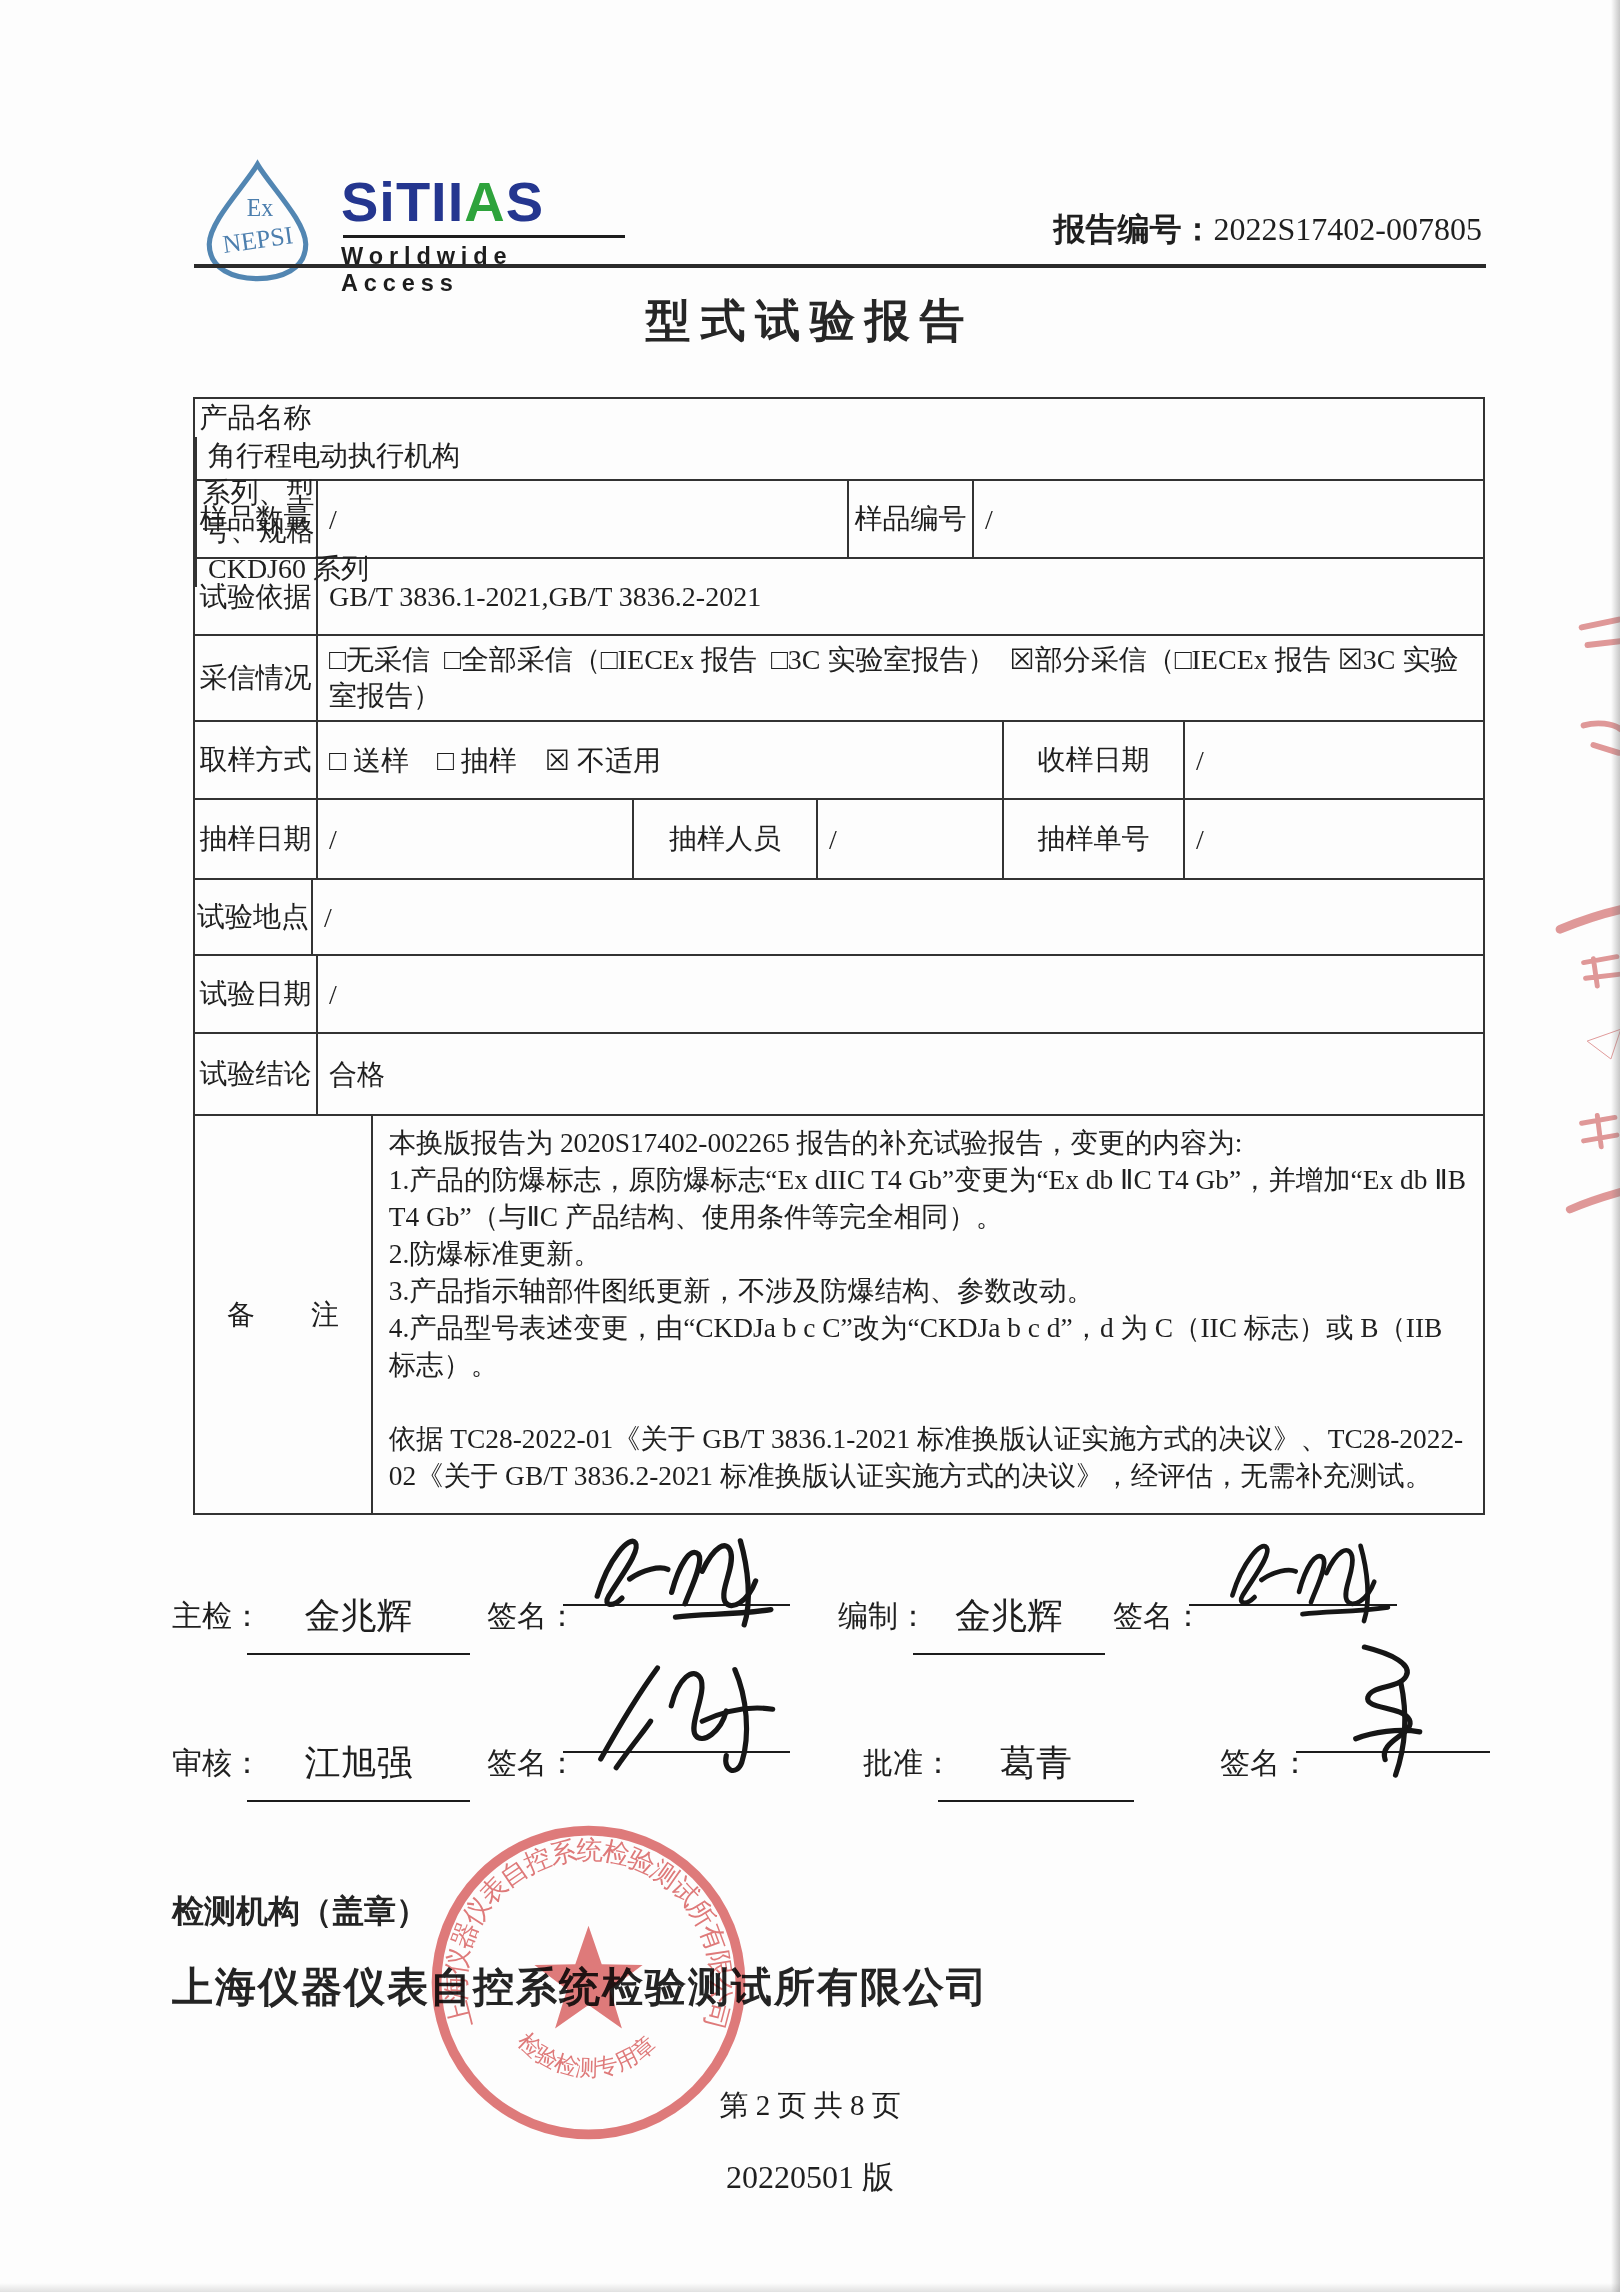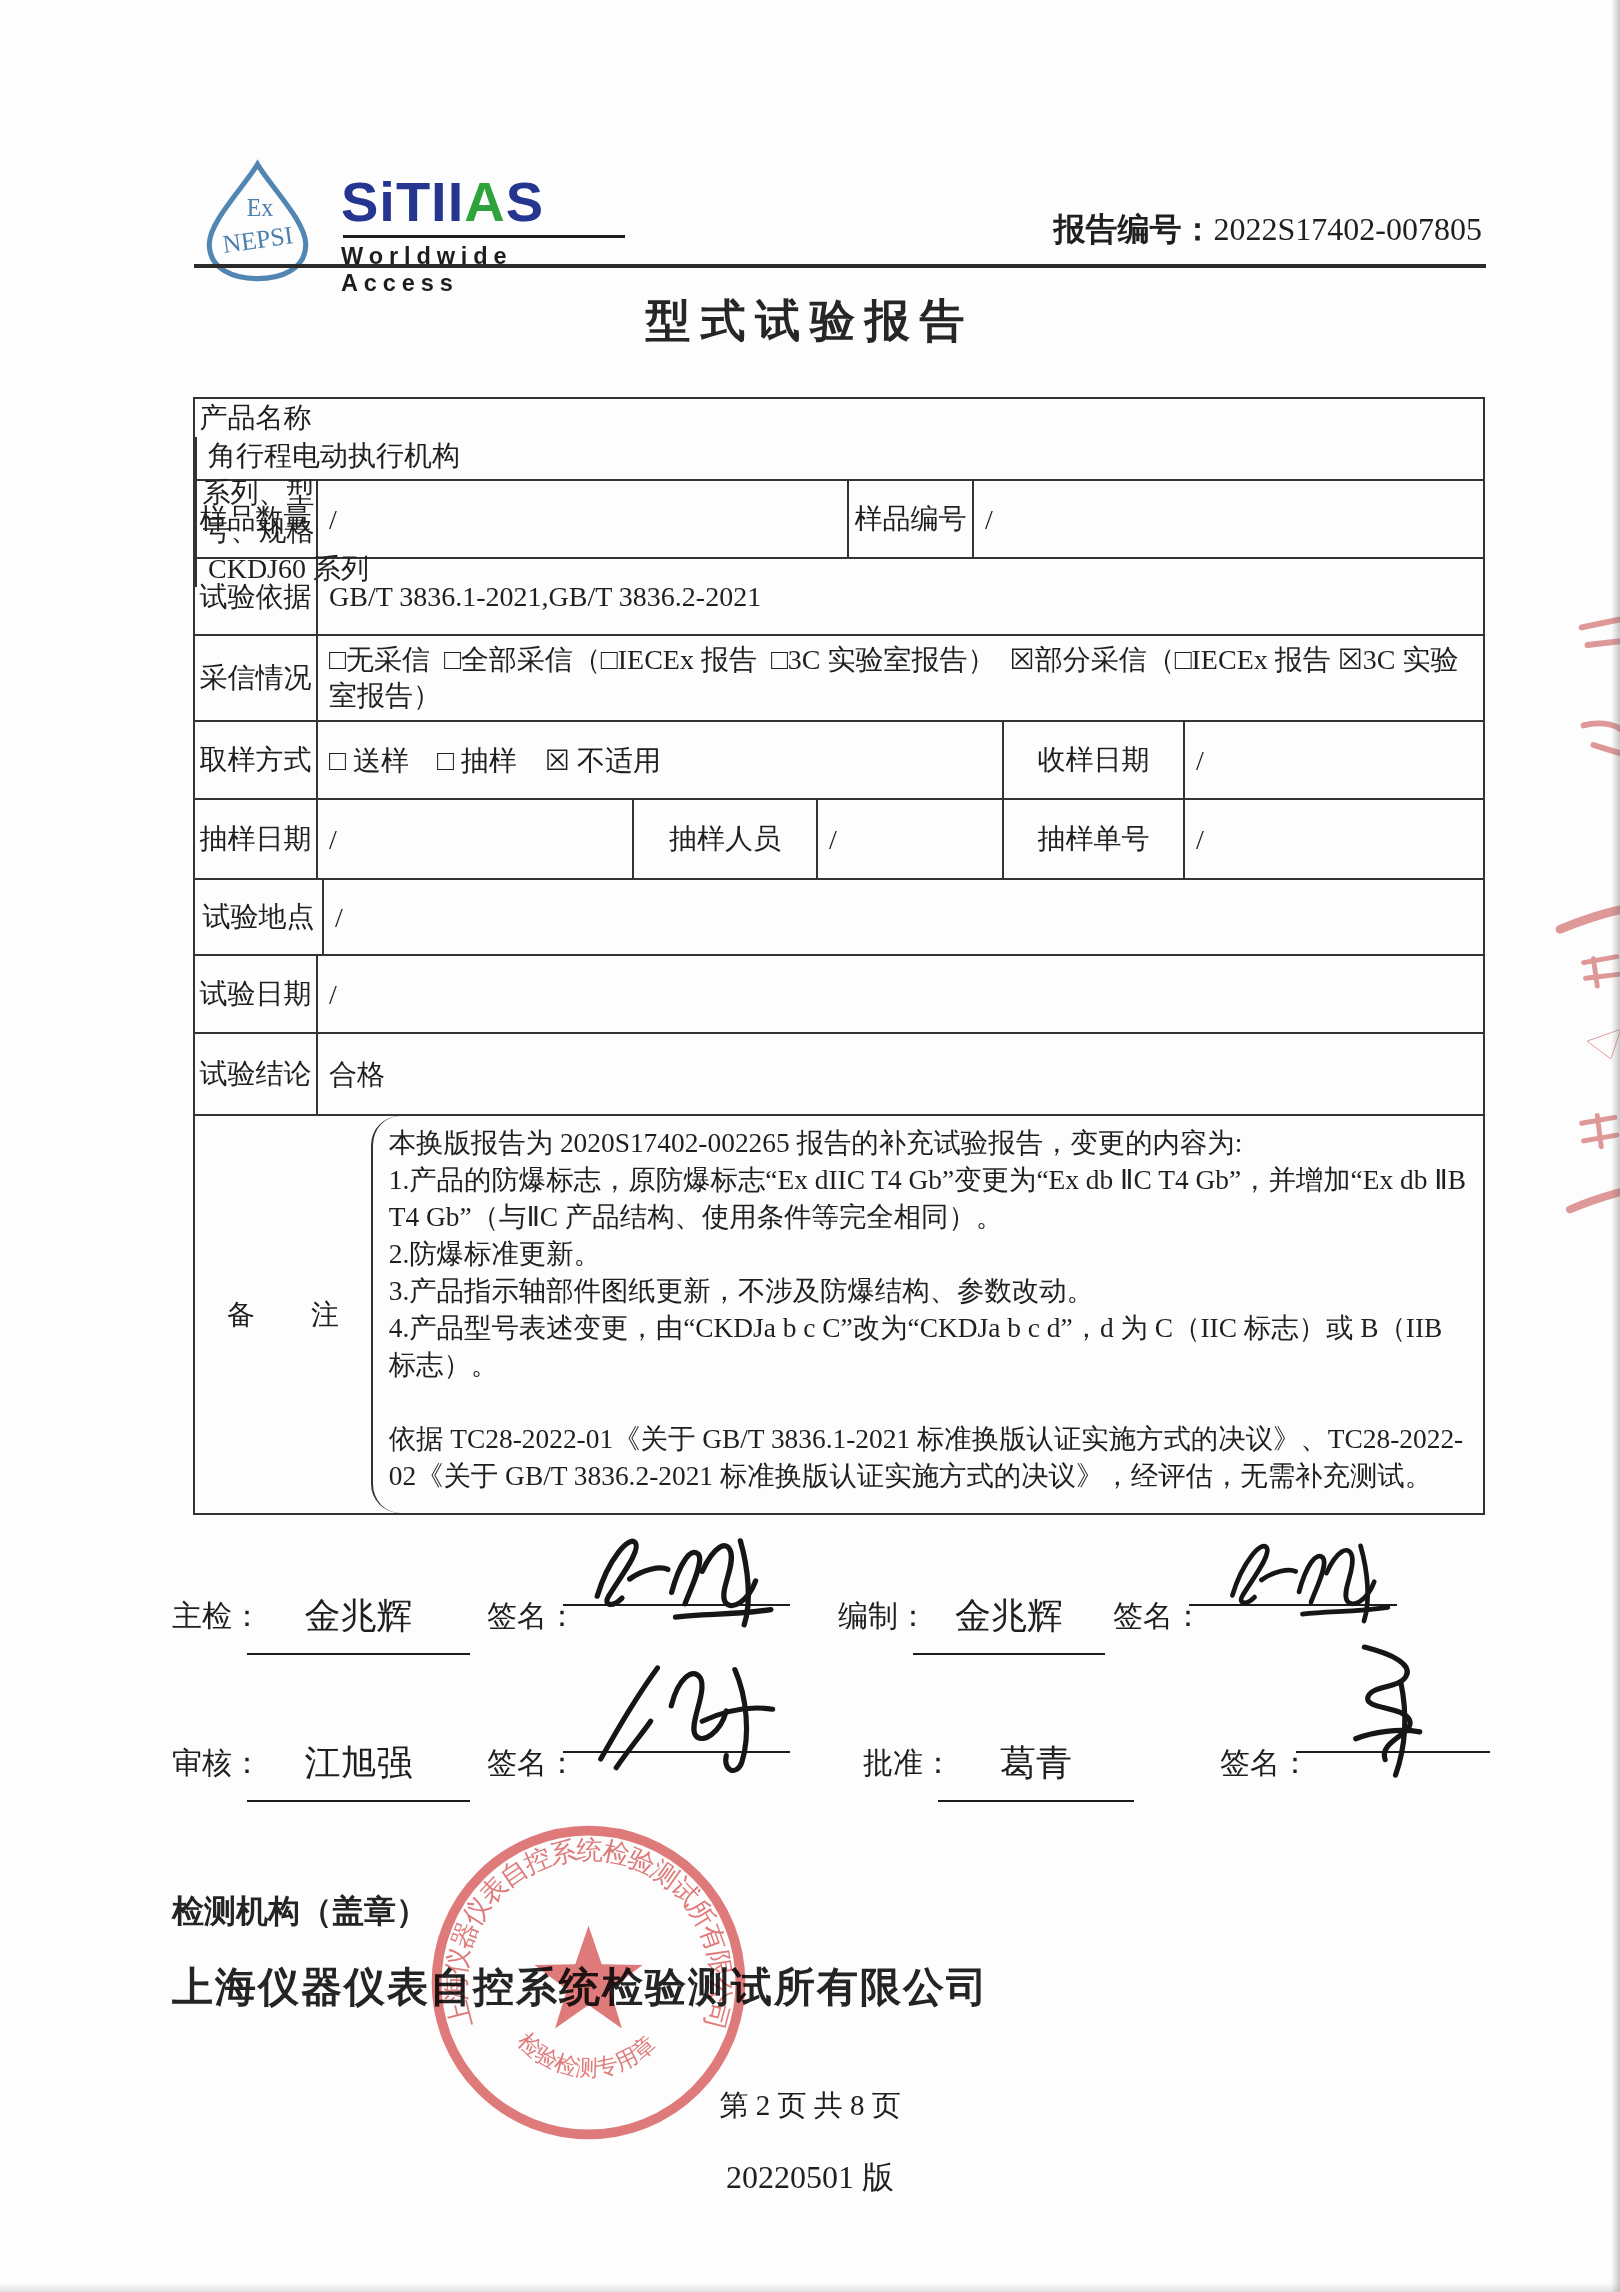--- a/index.html
+++ b/index.html
@@ -22,21 +22,21 @@
   .tbl { position:absolute; left:193px; top:397px; width:1292px; border:2.9px solid #333;
          box-sizing:border-box; }
   .trow { display:flex; border-top:2px solid #333; }
   .trow:first-child { border-top:none;flex-direction:column; }
   .c { box-sizing:border-box; border-left:2px solid #333; display:flex; align-items:center;
        font-size:28px; min-width:0; }
   .c:first-child { border-left:none; }
   .lab { justify-content:center; text-align:center; padding:0 2px; font-size:28px; }
   .val { padding:0 11px; white-space:pre-wrap; line-height:37px; }
   .flex1 { flex:1; }
-  .remark-cell { display:block; padding:8.8px 15.7px 3.9px 15.7px;border-radius:29px; }
+  .remark-cell { display:block; padding:8.8px 15.7px 3.9px 15.7px; }
   .rline { margin:0; font-size:27.4px; line-height:37px; min-height:37px; white-space:pre-wrap; }
   
   .sig-label { position:absolute; font-size:30px; white-space:nowrap;text-align:center; }
   .sig-line { position:absolute; border-bottom:2px solid #1c1c1c; text-align:center;
               font-size:36px; padding-bottom:12px; }
   .sig-svg { position:absolute; }
   .sig-svg path { fill:none; stroke:#161616; stroke-linecap:round; stroke-linejoin:round; }
   
   .agency-label { position:absolute; left:172px; top:1890px; font:700 32px "Liberation Sans",sans-serif; color:#242424; }
   .agency-company { position:absolute; left:172px; top:1960px; font:700 41px "Liberation Sans",sans-serif; letter-spacing:2px; color:#242424; }
@@ -112,21 +112,21 @@
     <div class="trow" style="height:78px">
       <div class="c lab" style="width:121px">抽样日期</div>
       <div class="c val" style="width:316px">/</div>
       <div class="c lab" style="width:184px">抽样人员</div>
       <div class="c val" style="width:186px">/</div>
       <div class="c lab" style="width:181px">抽样单号</div>
       <div class="c val flex1">/</div>
     </div>
 
     <div class="trow" style="height:74px">
-      <div class="c lab" style="width:127px">试验地点</div>
+      <div class="c lab" style="width:116px">试验地点</div>
       <div class="c val flex1">/</div>
     </div>
 
     <div class="trow" style="height:76px">
       <div class="c lab" style="width:121px">试验日期</div>
       <div class="c val flex1">/</div>
     </div>
 
     <div class="trow" style="height:80px">
       <div class="c lab" style="width:121px">试验结论</div>

